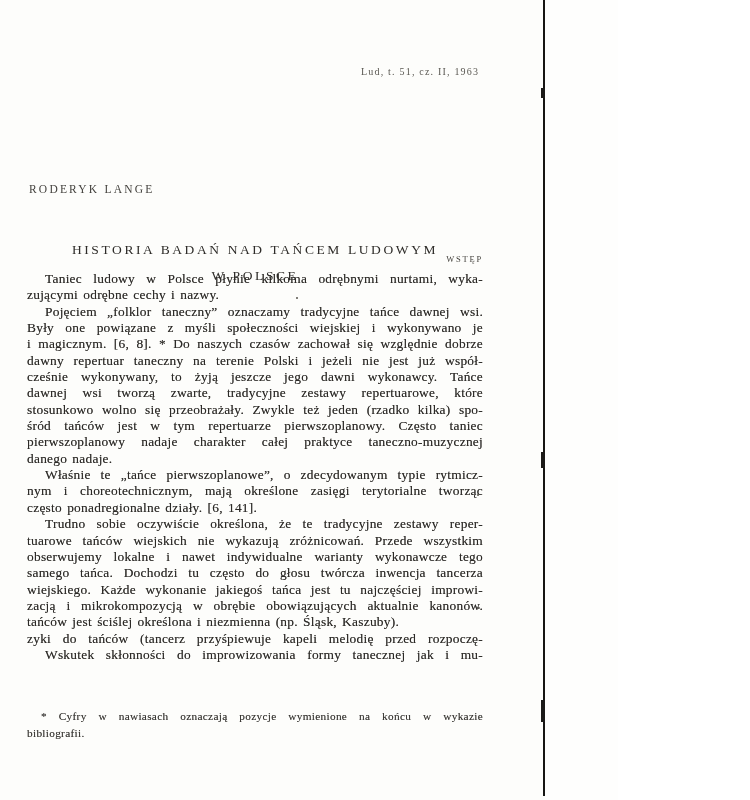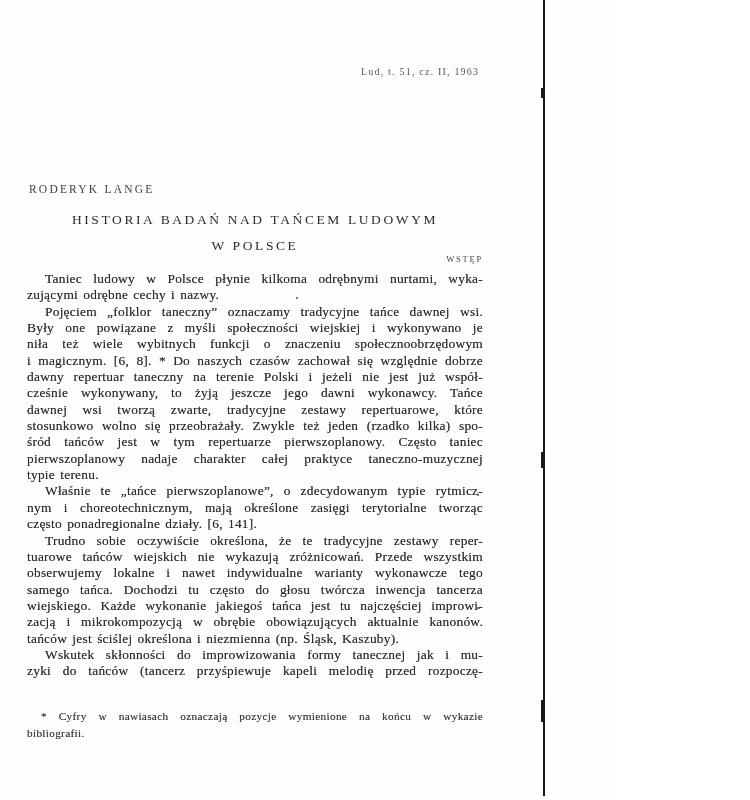--- a/index.html
+++ b/index.html
@@ -40,20 +40,21 @@
     position: absolute;
     left: 27px; top: 212px;
     width: 456px;
     text-align: center;
     color: #2e2c29;
   }
   .title-line1 {
     font-size: 13.5px;
     letter-spacing: 2.6px;
     white-space: nowrap;
+    margin-top: 30px;
   }
   .title-line2 {
     margin-top: 10px;
     font-size: 13.5px;
     letter-spacing: 2.6px;
   }
   .section-heading {
     position: absolute;
     left: 27px; top: 254px;
     width: 456px;
@@ -125,41 +126,40 @@
     <div class="title-line2">W POLSCE</div>
   </div>
 
   <div class="section-heading">WSTĘP</div>
 
   <div class="body-text">
       <div class="line indent">Taniec ludowy w Polsce płynie kilkoma odrębnymi nurtami, wyka-</div>
       <div class="line end">zującymi odrębne cechy i nazwy.</div>
       <div class="line indent">Pojęciem „folklor taneczny” oznaczamy tradycyjne tańce dawnej wsi.</div>
       <div class="line">Były one powiązane z myśli społeczności wiejskiej i wykonywano je</div>
-      <div class="line">niła też wiele wybitnych funkcji o znaczeniu społecznoobrzędowym</div>
       <div class="line">i magicznym. [6, 8]. * Do naszych czasów zachował się względnie dobrze</div>
       <div class="line">dawny repertuar taneczny na terenie Polski i jeżeli nie jest już współ-</div>
       <div class="line">cześnie wykonywany, to żyją jeszcze jego dawni wykonawcy. Tańce</div>
       <div class="line">dawnej wsi tworzą zwarte, tradycyjne zestawy repertuarowe, które</div>
       <div class="line">stosunkowo wolno się przeobrażały. Zwykle też jeden (rzadko kilka) spo-</div>
       <div class="line">śród tańców jest w tym repertuarze pierwszoplanowy. Często taniec</div>
       <div class="line">pierwszoplanowy nadaje charakter całej praktyce taneczno-muzycznej</div>
-      <div class="line end">typie terenu.</div>
+      <div class="line end">danego nadaje.</div>
       <div class="line indent">Właśnie te „tańce pierwszoplanowe”, o zdecydowanym typie rytmicz-</div>
       <div class="line">nym i choreotechnicznym, mają określone zasięgi terytorialne tworząc</div>
       <div class="line end">często ponadregionalne działy. [6, 141].</div>
       <div class="line indent">Trudno sobie oczywiście określona, że te tradycyjne zestawy reper-</div>
       <div class="line">tuarowe tańców wiejskich nie wykazują zróżnicowań. Przede wszystkim</div>
       <div class="line">obserwujemy lokalne i nawet indywidualne warianty wykonawcze tego</div>
       <div class="line">samego tańca. Dochodzi tu często do głosu twórcza inwencja tancerza</div>
       <div class="line">wiejskiego. Każde wykonanie jakiegoś tańca jest tu najczęściej improwi-</div>
       <div class="line">zacją i mikrokompozycją w obrębie obowiązujących aktualnie kanonów.</div>
       <div class="line end">tańców jest ściślej określona i niezmienna (np. Śląsk, Kaszuby).</div>
+      <div class="line">zyki do tańców (tancerz przyśpiewuje kapeli melodię przed rozpoczę-</div>
       <div class="line indent">Wskutek skłonności do improwizowania formy tanecznej jak i mu-</div>
-      <div class="line">zyki do tańców (tancerz przyśpiewuje kapeli melodię przed rozpoczę-</div>
     </div>
 
   <div class="footnote">
       <div class="line indent">* Cyfry w nawiasach oznaczają pozycje wymienione na końcu w wykazie</div>
       <div class="line end">bibliografii.</div>
     </div>
 
   <div class="scan-edge-line"></div>
   <div class="edge-notch" style="top:88px;height:10px;"></div>
   <div class="edge-notch" style="top:452px;height:16px;"></div>

